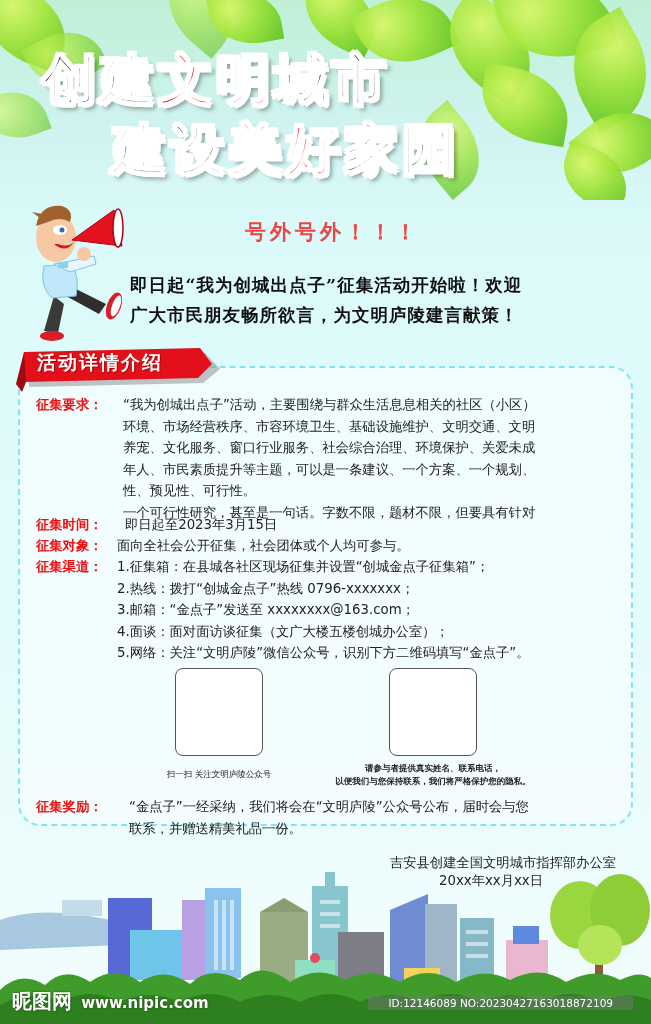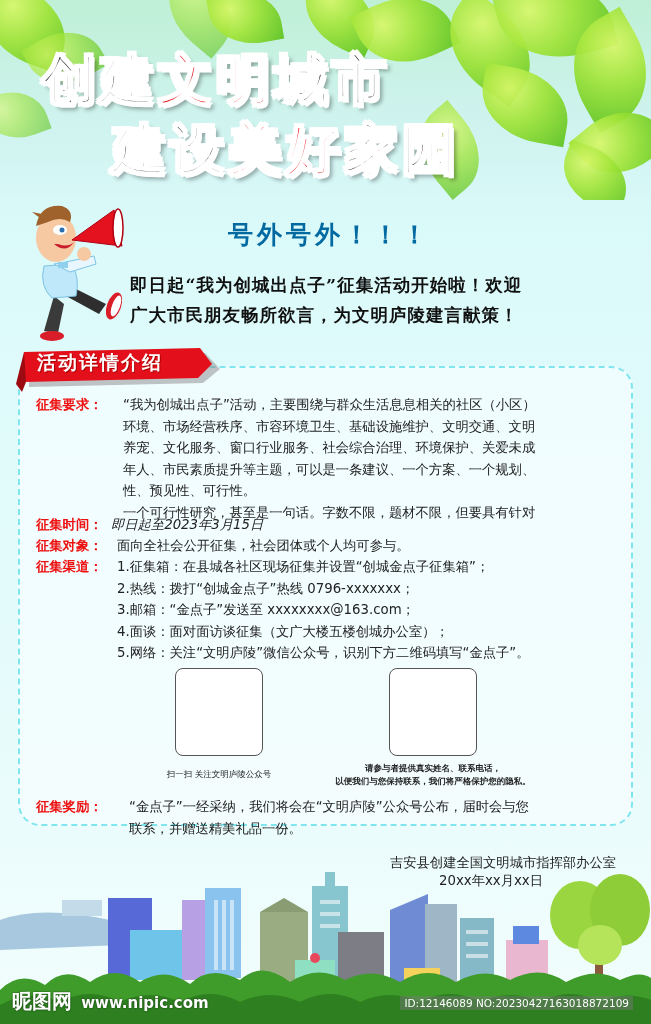--- a/index.html
+++ b/index.html
@@ -21,22 +21,22 @@
   .title-line {
     position: absolute; font-family: "DejaVu Sans", sans-serif; font-weight: bold;
     font-size: 54px; letter-spacing: 4px; line-height: 60px;
     -webkit-text-stroke: 2px #ffffff;
     text-shadow: 3px 3px 0 #ffffff, -2px -2px 0 #ffffff, 2px -2px 0 #ffffff, -2px 2px 0 #ffffff, 5px 5px 4px rgba(0,0,0,.35);
   }
   .t-green { color: #000000; }
   .t-red { color: #e8131b; }
   .mascot { position: absolute; left: 14px; top: 196px; width: 120px; height: 150px; }
   .shout {
-    position: absolute; left: 228px; top: 218px; font-family: "DejaVu Serif", serif;
-    font-weight: bold; font-size: 25px; color: #0369a1; letter-spacing: 4px;
+    position: absolute; left: 245px; top: 218px; font-family: "DejaVu Serif", serif;
+    font-weight: bold; font-size: 21px; color: #ef4444; letter-spacing: 4px;
   }
   .intro {
     position: absolute; left: 130px; top: 270px; width: 500px;
     font-family: "DejaVu Serif", serif; font-weight: bold; font-size: 17.5px; line-height: 30px; color: #111;
     letter-spacing: 1px;
   }
   .panel {
     position: absolute; left: 18px; top: 366px; width: 615px; height: 460px;
     border: 2px dashed #7fe6ef; border-radius: 22px; background: rgba(245,254,255,.75);
   }
@@ -56,21 +56,21 @@
   }
   .qr-cap { position: absolute; font-size: 8.5px; color: #222; text-align: center; line-height: 13px; white-space: nowrap; }
   .sign { position: absolute; right: 56px; font-size: 13.3px; color: #222; text-align: center; white-space: nowrap; }
   .city { position: absolute; left: 0; top: 860px; width: 651px; height: 164px; }
   .watermark-l {
     position: absolute; left: 12px; top: 988px; font-size: 15px; color: #fff; font-weight: bold;
     text-shadow: 0 0 2px rgba(0,0,0,.6);
   }
   .watermark-l .logo { font-size: 20px; margin-right: 4px; }
   .watermark-r {
-    position: absolute; right: 18px; top: 996px; padding: 1px 4px; font-size: 10.5px; color: #fff;
+    position: absolute; right: 18px; top: 996px; padding: 1px 20px; font-size: 10.5px; color: #fff;
     background: rgba(120,120,120,.45);
   }
 </style>
 </head>
 <body>
 
 <div class="leaves">
   <div class="leaf" style="left:-20px;top:-10px;width:90px;height:70px;transform:rotate(20deg);"></div>
   <div class="leaf" style="left:30px;top:30px;width:70px;height:55px;transform:rotate(-30deg);opacity:.7"></div>
   <div class="leaf" style="left:160px;top:-20px;width:80px;height:60px;transform:rotate(40deg);opacity:.6"></div>
@@ -141,21 +141,21 @@
     <div>环境、市场经营秩序、市容环境卫生、基础设施维护、文明交通、文明</div>
     <div>养宠、文化服务、窗口行业服务、社会综合治理、环境保护、关爱未成</div>
     <div>年人、市民素质提升等主题，可以是一条建议、一个方案、一个规划、</div>
     <div>性、预见性、可行性。</div>
     <div>一个可行性研究，甚至是一句话。字数不限，题材不限，但要具有针对</div>
   </div>
 </div>
 
 <div class="row" style="top:514px;width:580px;height:22px;">
   <span class="label">征集时间：</span>
-  <span class="body" style="left:75px;font-style:italic;">即日起至2023年3月15日</span>
+  <span class="body" style="left:89px;">即日起至2023年3月15日</span>
 </div>
 
 <div class="row" style="top:535px;width:580px;height:22px;">
   <span class="label">征集对象：</span>
   <span class="body" style="left:81px;">面向全社会公开征集，社会团体或个人均可参与。</span>
 </div>
 
 <div class="row" style="top:556px;width:580px;height:110px;">
   <span class="label">征集渠道：</span>
   <div style="position:absolute;left:81px;top:0;">

